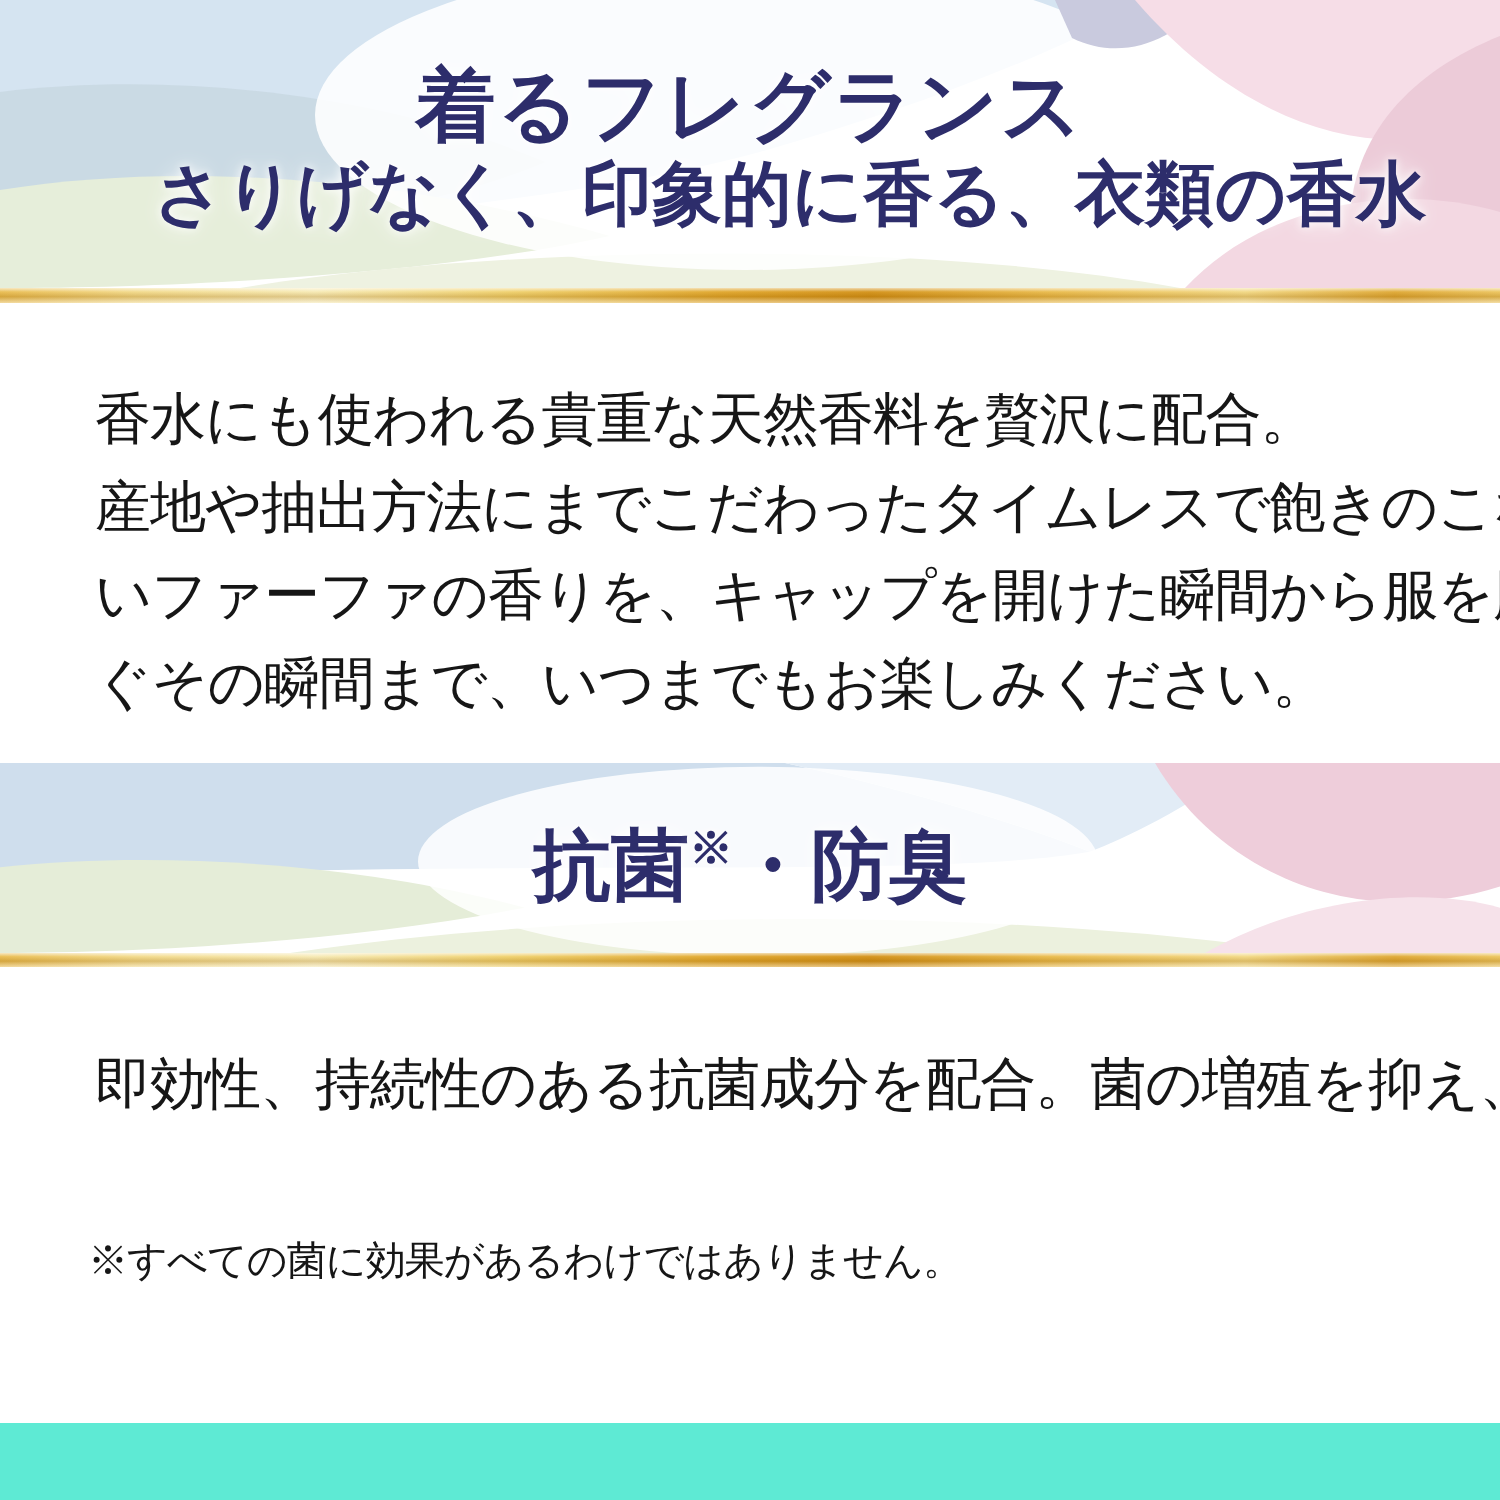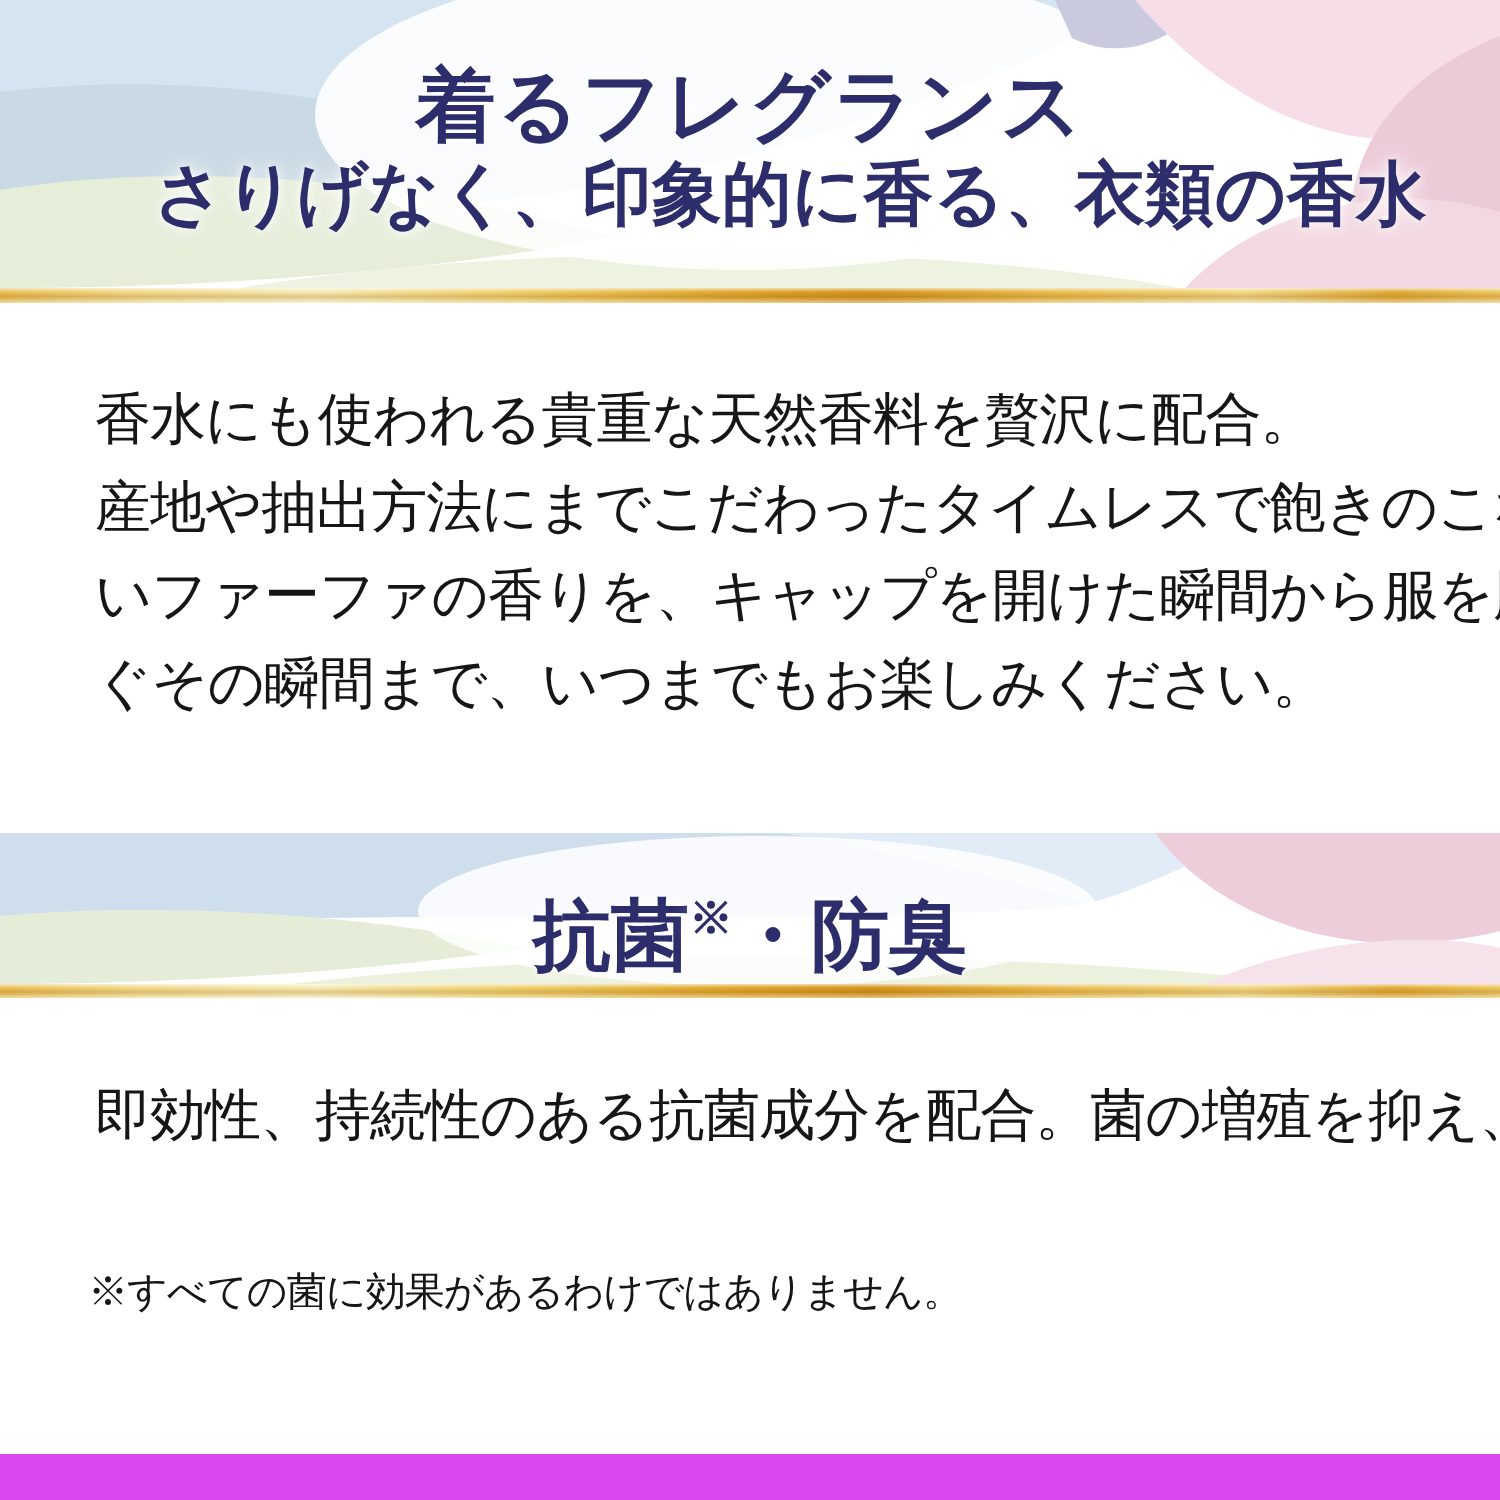--- a/index.html
+++ b/index.html
@@ -5,33 +5,33 @@
   html, body {
     margin: 0;
     padding: 0;
     background: #ffffff;
   }
   .page {
     position: relative;
     width: 1500px;
     height: 1500px;
     overflow: hidden;
-    background: #d946ef;
+    background: #5eead4;
     font-family: "Liberation Serif", "DejaVu Serif", serif;
     text-decoration: underline;
   }
 
   
   .band {
     position: relative;
     width: 1500px;
     overflow: hidden;
   }
   .band-top    { height: 288px; }
-  .band-middle { height: 151px; }
+  .band-middle { height: 190px; }
   .band svg {
     position: absolute;
     inset: 0;
     width: 100%;
     height: 100%;
     display: block;
   }
 
   
   .gold-bar {
@@ -99,21 +99,21 @@
     position: relative;
     top: 0px;
   }
 
   
   .text-section {
     position: relative;
     width: 1500px;
     background: #ffffff;
   }
-  .section-fragrance    { height: 530px; padding: 4px; box-sizing: border-box; }
+  .section-fragrance    { height: 460px; padding: 4px; box-sizing: border-box; }
   .section-antibacterial{ height: 456px; padding: 0; box-sizing: border-box; }
 
   .body-paragraph {
     position: absolute;
     left: 95px;
     right: 40px;
     color: #161616;
     font-size: 56px;
     line-height: 88px;
     letter-spacing: -1px;

